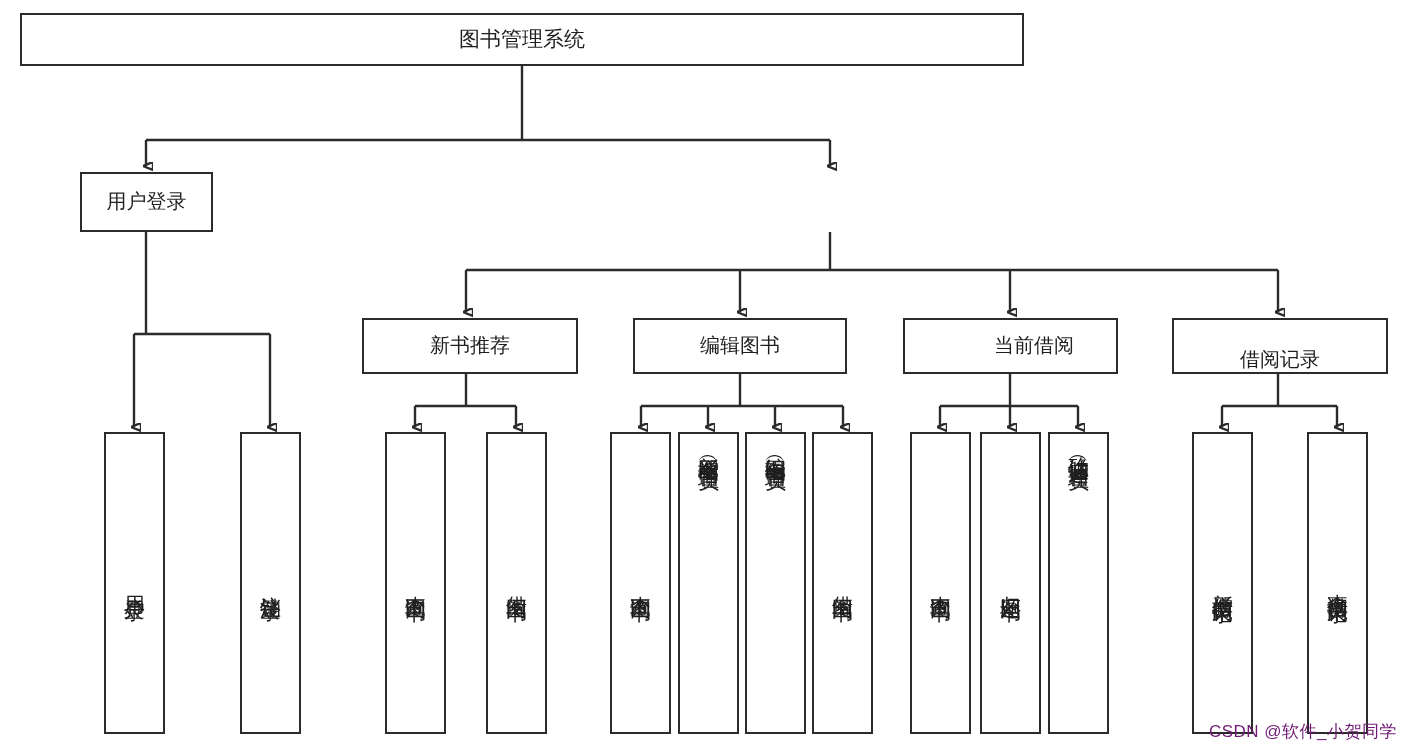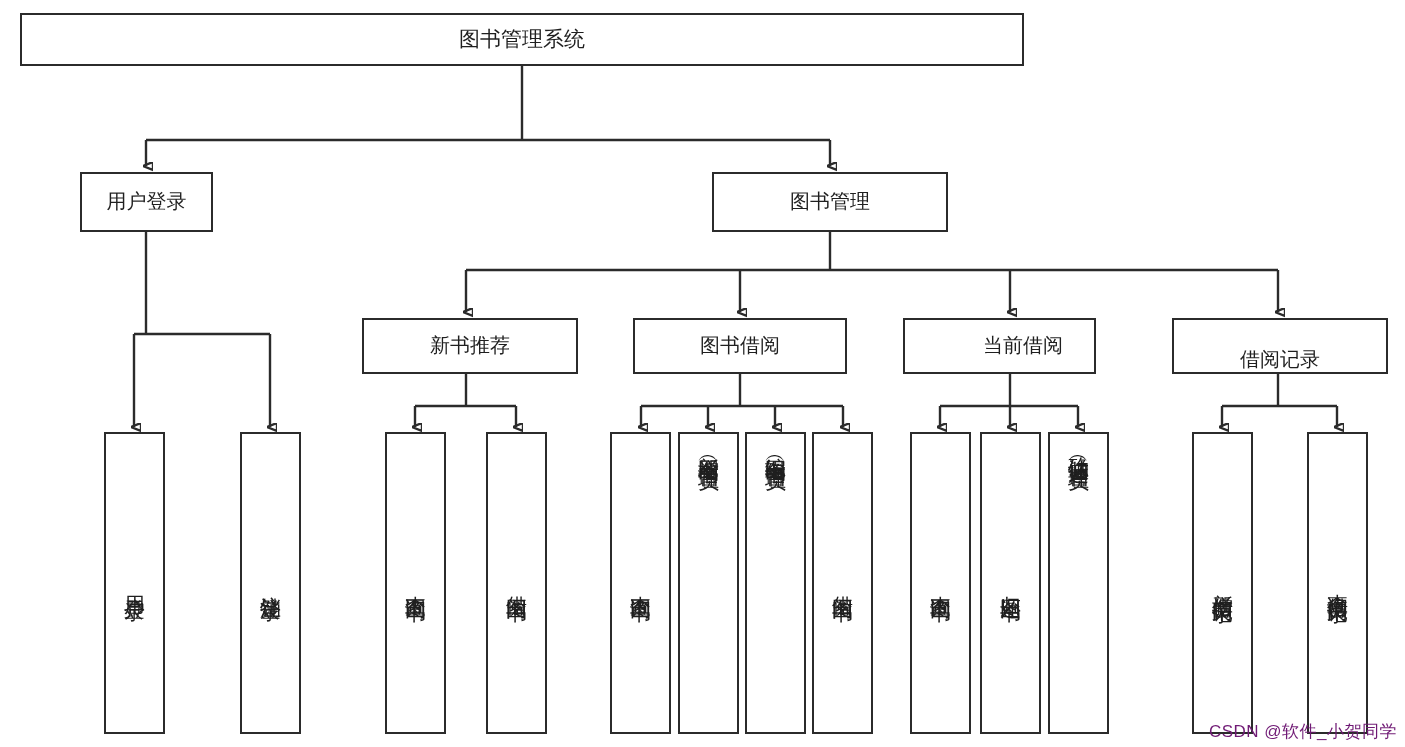--- a/index.html
+++ b/index.html
@@ -145,31 +145,28 @@
     <line x1="1337" y1="406" x2="1337" y2="427" marker-end="url(#ah)"></line>
   </svg>
 
   <div class="node root" style="left:20px; top:13px; width:1004px; height:53px;font-family:Liberation Serif, serif;">
     <span class="lbl">图书管理系统</span>
   </div>
 
   <div class="node mid" style="left:80px; top:172px; width:133px; height:60px;">
     <span class="lbl">用户登录</span>
   </div>
-  <div class="node mid" style="left:712px; top:172px; width:236px; height:60px;">
-    <span class="lbl">图书管理</span>
-  </div>
 
   <div class="node mid" style="left:362px; top:318px; width:216px; height:56px;">
     <span class="lbl">新书推荐</span>
   </div>
   <div class="node mid" style="left:633px; top:318px; width:214px; height:56px;">
-    <span class="lbl">图书借阅</span>
-  </div>
-  <div class="node mid" style="left:903px; top:318px; width:193px; height:56px;padding-left:47px;">
+    <span class="lbl">编辑图书</span>
+  </div>
+  <div class="node mid" style="left:903px; top:318px; width:215px; height:56px;padding-left:47px;">
     <span class="lbl">当前借阅</span>
   </div>
   <div class="node mid" style="left:1172px; top:318px; width:216px; height:56px;align-items:flex-end;">
     <span class="lbl">借阅记录</span>
   </div>
 
   <div class="node leaf center" style="left:104px; top:432px; width:61px; height:302px;">
     <span class="lbl">用户登录</span>
   </div>
   <div class="node leaf center" style="left:240px; top:432px; width:61px; height:302px;">

